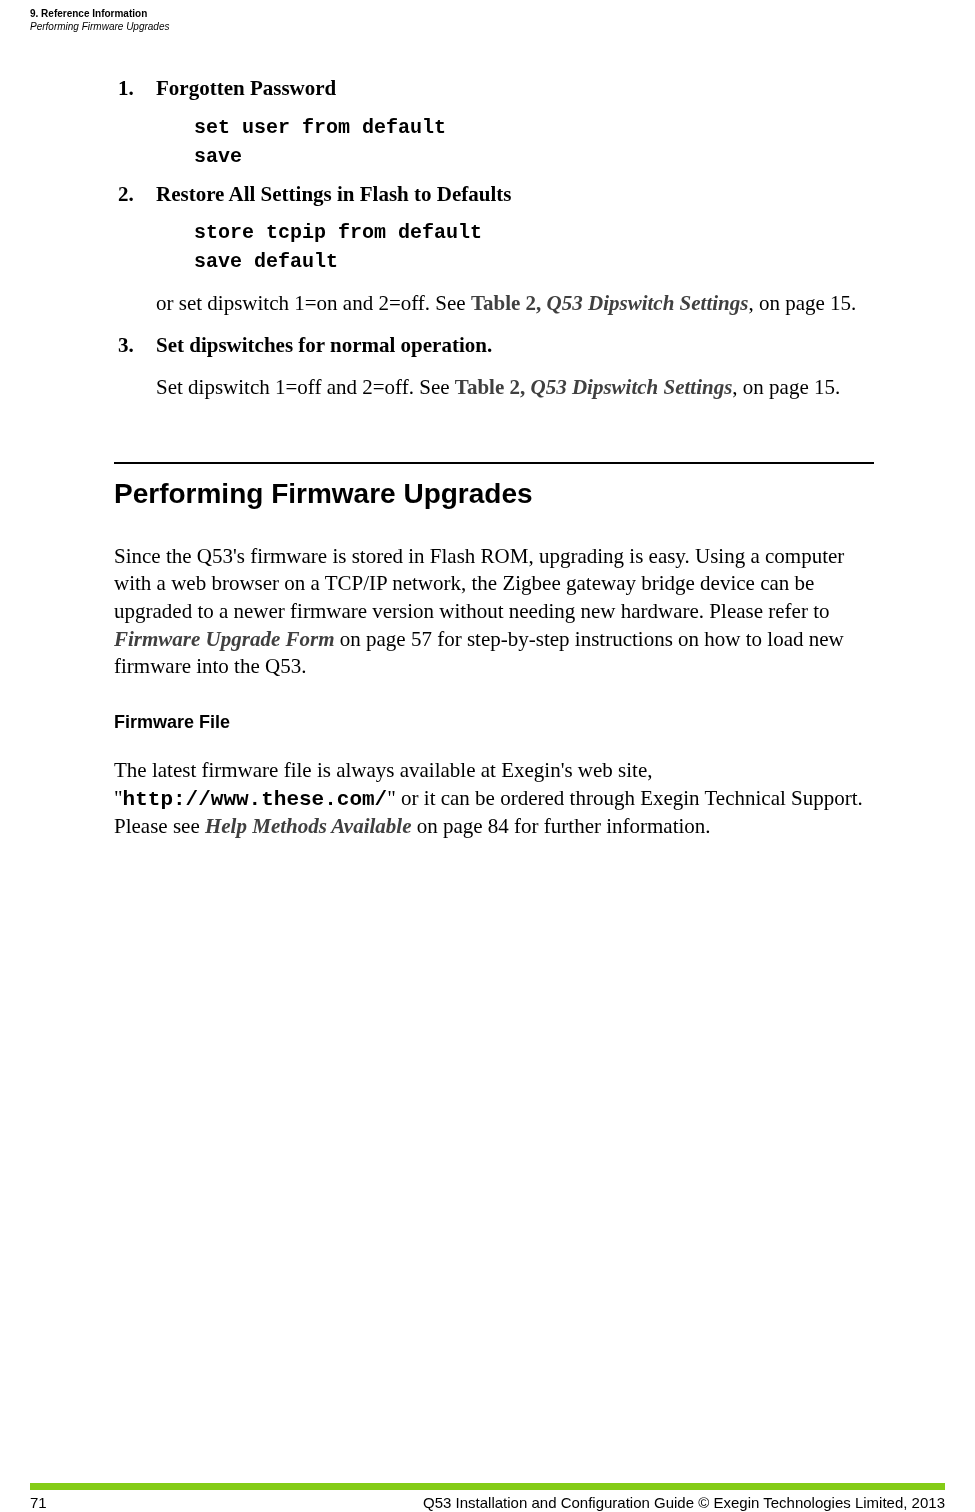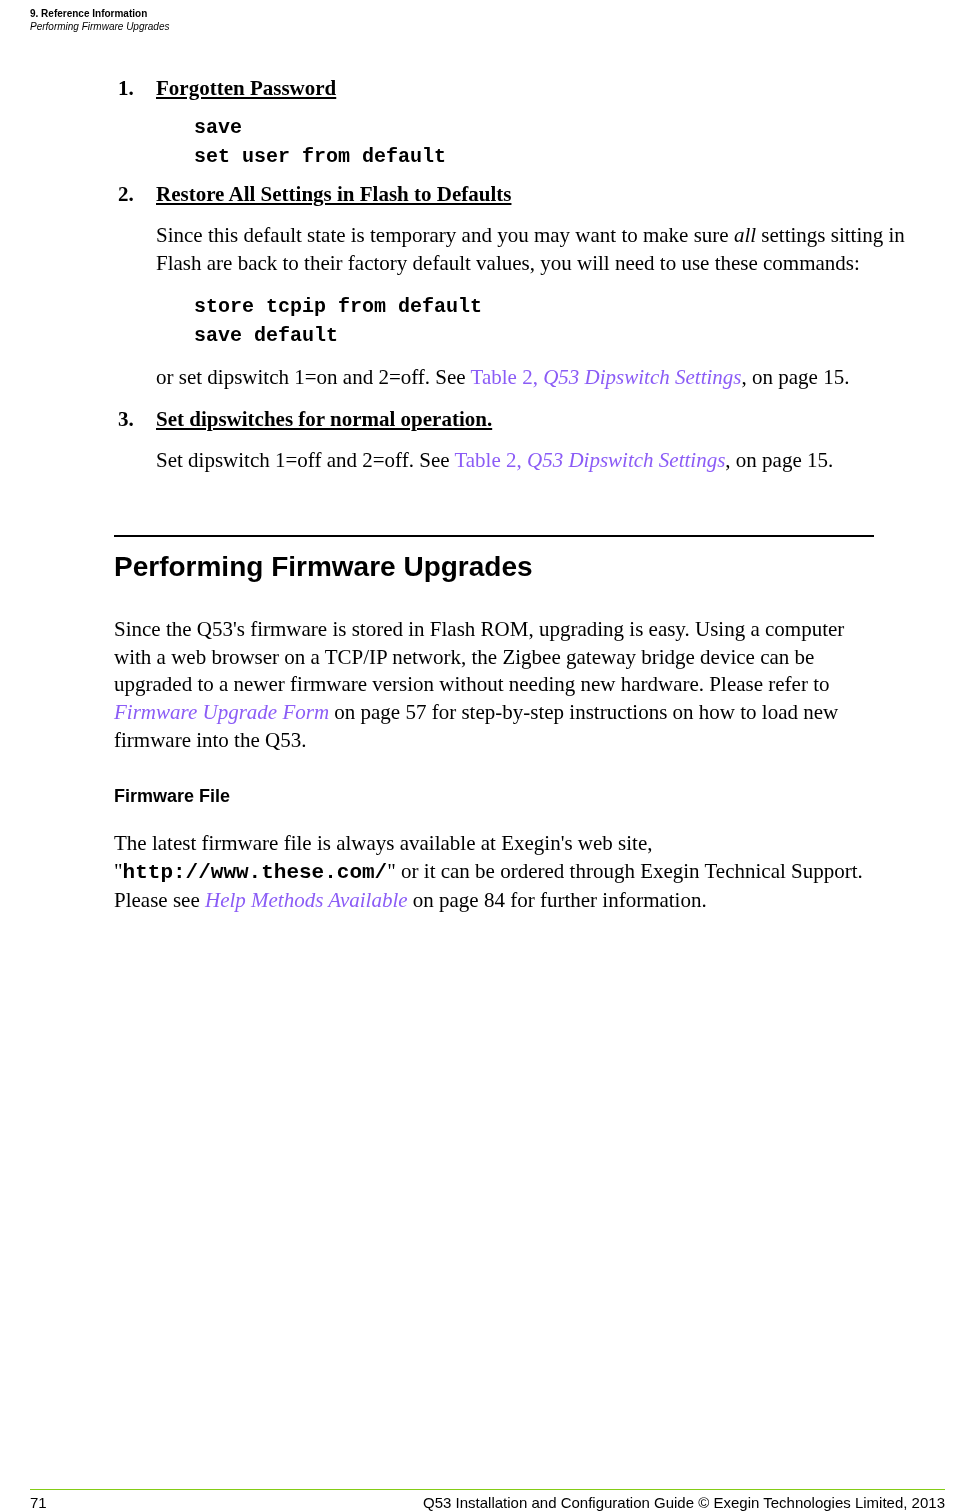--- a/index.html
+++ b/index.html
@@ -35,41 +35,40 @@
       margin-bottom: 10px;
     }
     .ol-num {
       display: inline-block;
       width: 38px;
       vertical-align: top;
       font-weight: bold;
     }
     .ol-title {
       font-weight: bold;
-      text-decoration: underline;
     }
     .ol-body {
       margin-left: 38px;
       margin-top: 14px;
       margin-bottom: 14px;
     }
     .code-block {
       font-family: "Courier New", Courier, monospace;
       font-weight: bold;
       margin-left: 76px;
       margin-top: 10px;
       margin-bottom: 10px;
       font-size: 20px;
       line-height: 1.45;
     }
     .inline-code {
       font-family: "Courier New", Courier, monospace;
       font-weight: bold;
     }
-    .link { color: #8b5cf6; }
+    .link { color: #404040; font-weight: bold; }
     .italic { font-style: italic; }
     .section-rule {
       border: none;
       border-top: 2px solid #000;
       margin: 60px 0 12px -4px;
       width: 760px;
     }
     .h2 {
       font-family: Arial, Helvetica, sans-serif;
       font-weight: bold;
@@ -85,49 +84,48 @@
       font-family: Arial, Helvetica, sans-serif;
       font-weight: bold;
       font-size: 18px;
       margin: 30px 0 22px -4px;
     }
     .footer {
       position: absolute;
       bottom: 18px;
       left: 30px;
       right: 30px;
-      border-top: 1px solid #84cc16;
+      border-top: 7px solid #84cc16;
       padding-top: 4px;
       font-family: Arial, Helvetica, sans-serif;
       font-size: 15px;
     }
     .footer .pageno { position: absolute; left: 0; }
     .footer .ftext  { position: absolute; right: 0; }
   </style>
 </head>
 <body>
 
 <div class="header">
   <div class="line1">9. Reference Information</div>
   <div class="line2">Performing Firmware Upgrades</div>
 </div>
 
 <div class="content">
 
   <div class="ol-item">
     <span class="ol-num">1.</span><span class="ol-title">Forgotten Password</span>
     <div class="code-block">
+      <div>set user from default</div>
       <div>save</div>
-      <div>set user from default</div>
     </div>
   </div>
 
   <div class="ol-item">
     <span class="ol-num">2.</span><span class="ol-title">Restore All Settings in Flash to Defaults</span>
-    <div class="ol-body"><span>Since this default state is temporary and you may want to make sure </span><span class="italic">all</span><span> settings sitting in Flash are back to their factory default values, you will need to use these commands:</span></div>
     <div class="code-block">
       <div>store tcpip from default</div>
       <div>save default</div>
     </div>
     <div class="ol-body"><span>or set dipswitch 1=on and 2=off. See </span><span class="link"><span>Table 2, </span><span class="italic">Q53 Dipswitch Settings</span></span><span>, on page 15.</span></div>
   </div>
 
   <div class="ol-item">
     <span class="ol-num">3.</span><span class="ol-title">Set dipswitches for normal operation.</span>
     <div class="ol-body"><span>Set dipswitch 1=off and 2=off. See </span><span class="link"><span>Table 2, </span><span class="italic">Q53 Dipswitch Settings</span></span><span>, on page 15.</span></div>

